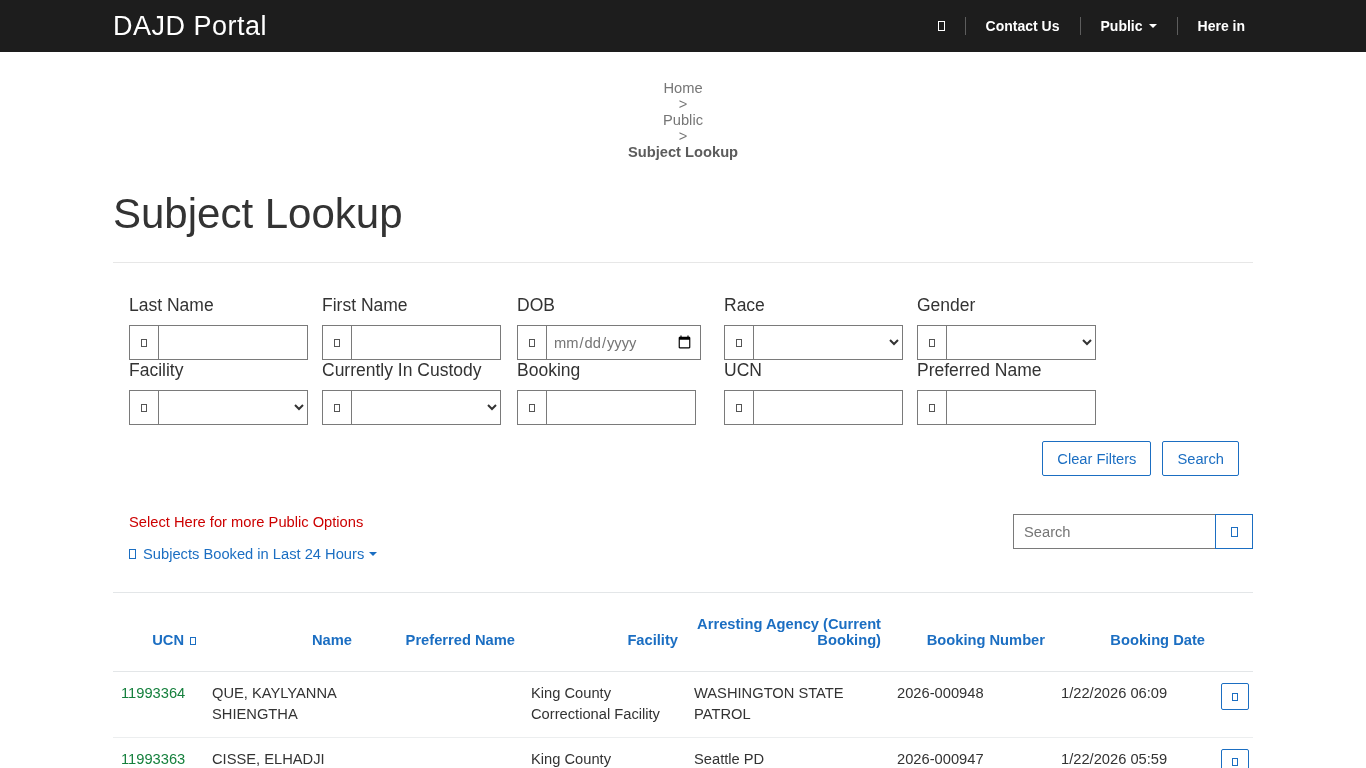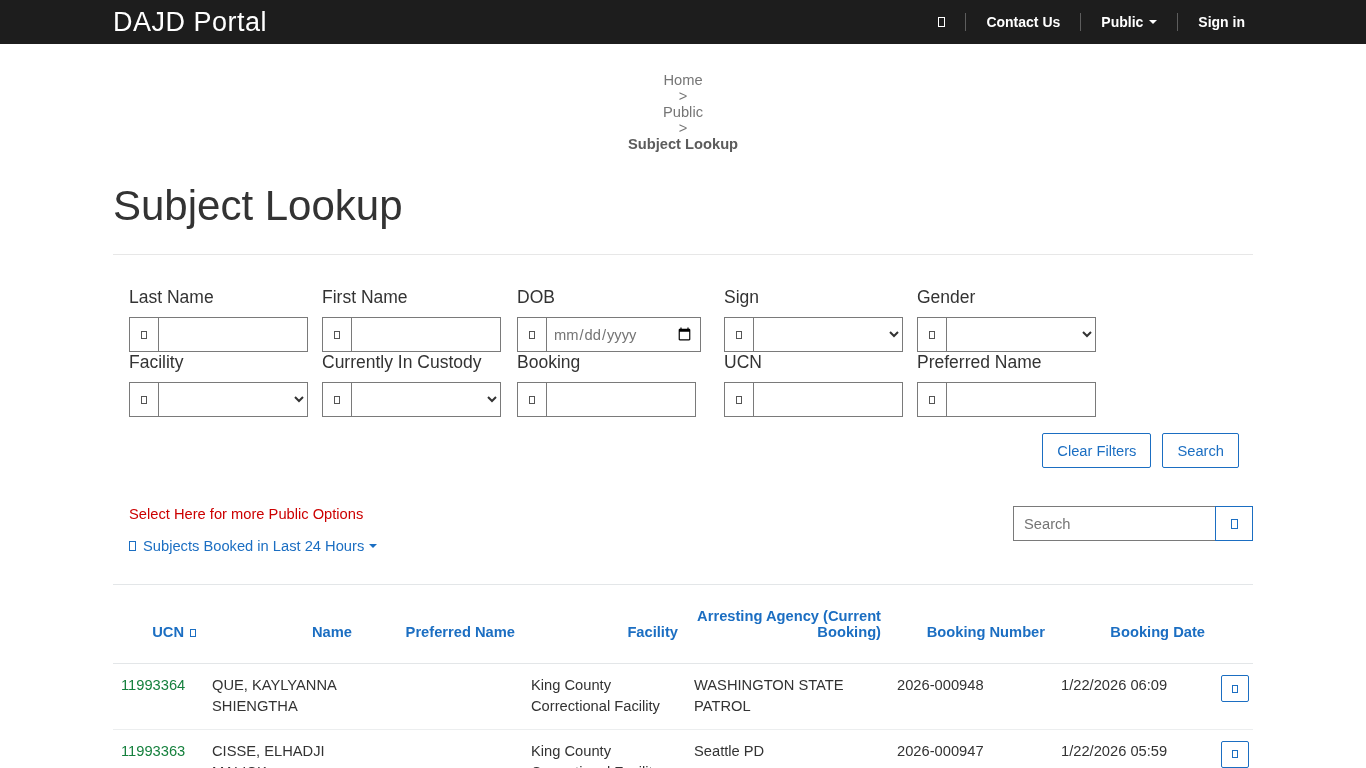--- a/index.html
+++ b/index.html
@@ -5,21 +5,21 @@
   * { box-sizing: border-box; margin: 0; padding: 0; }
   html, body { width: 1366px; height: 768px; overflow: hidden; background: #fff; }
   body { font-family: "Liberation Sans", sans-serif; color: #333; font-size: 14.7px; }
   a { text-decoration: none; cursor: pointer; }
 
   
   .tofu { display: inline-block; width: 7px; height: 10px; border: 1px solid currentColor; vertical-align: middle; }
   .tofu.sm { width: 6px; height: 8px; }
 
   
-  .navbar { height: 44px; background: #1d1d1d; display: flex; align-items: center; }
+  .navbar { height: 52px; background: #1d1d1d; display: flex; align-items: center; }
   .nav-inner { width: 1140px; margin: 0 auto; display: flex; align-items: center; justify-content: space-between; }
   .brand { color: #fff; font-size: 27px; font-weight: 300; letter-spacing: .5px; }
   .nav-right { display: flex; align-items: center; color: #fff; font-weight: 700; font-size: 14px; }
   .nav-link { color: #fff; padding: 6px 8px; display: inline-flex; align-items: center; }
   .nav-divider { width: 1px; height: 18px; background: #5d5d5d; margin: 0 12px; }
   .caret-down { display: inline-block; width: 0; height: 0; border-left: 4px solid transparent; border-right: 4px solid transparent; border-top: 4px solid currentColor; margin-left: 6px; }
 
   
   .container { width: 1140px; margin: 0 auto; }
 
@@ -81,21 +81,21 @@
           <span class="tofu"></span>
         </a>
       <span class="nav-divider"></span>
       <a class="nav-link">Contact Us</a>
       <span class="nav-divider"></span>
       <a class="nav-link">
           <span>Public</span>
           <span class="caret-down"></span>
         </a>
       <span class="nav-divider"></span>
-      <a class="nav-link">Sign in</a>
+      <a class="nav-link">Here in</a>
     </div>
   </div>
 </nav>
 
 <div class="container">
 
   <ol class="breadcrumb">
     <li><a>Home</a></li>
     <li class="sep">&gt;</li>
     <li><a>Public</a></li>
@@ -130,21 +130,21 @@
     <div class="field">
       <label>DOB</label>
       <div class="input-group wide">
         <button class="input-addon">
             <span class="tofu sm"></span>
           </button>
         <input type="date" placeholder="mm/dd/yyyy" style="">
       </div>
     </div>
     <div class="field">
-      <label>Sign</label>
+      <label>Race</label>
       <div class="input-group">
         <button class="input-addon">
             <span class="tofu sm"></span>
           </button>
         <select><option></option></select>
       </div>
     </div>
     <div class="field">
       <label>Gender</label>
       <div class="input-group">

